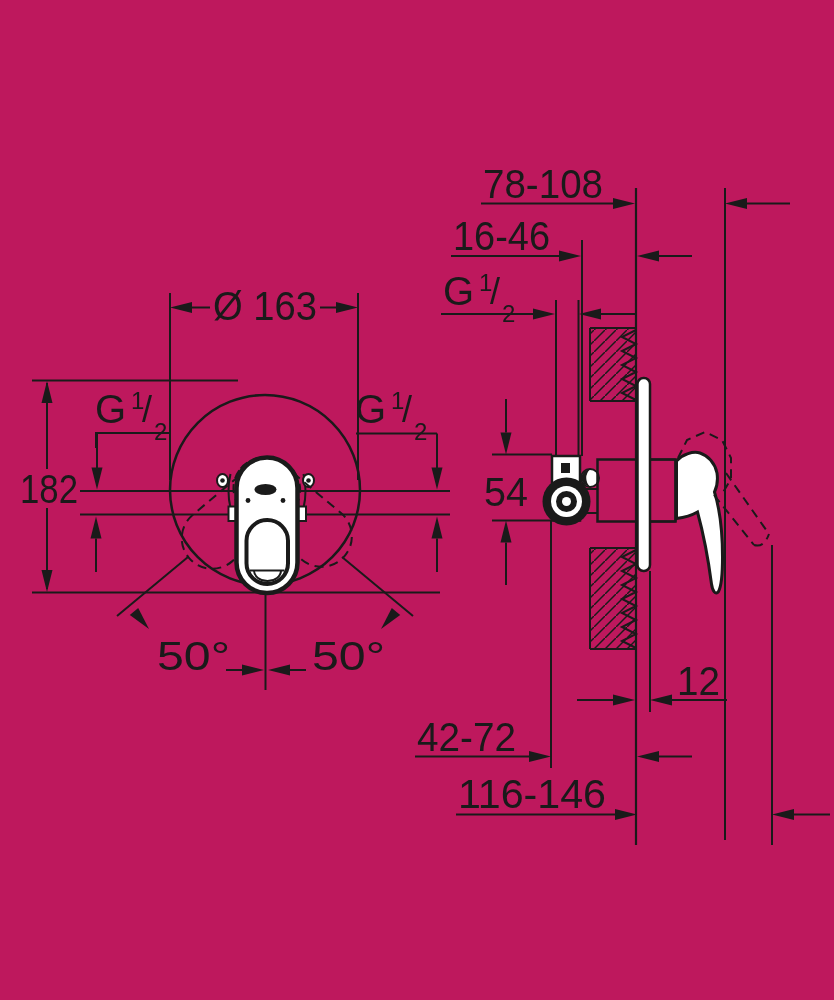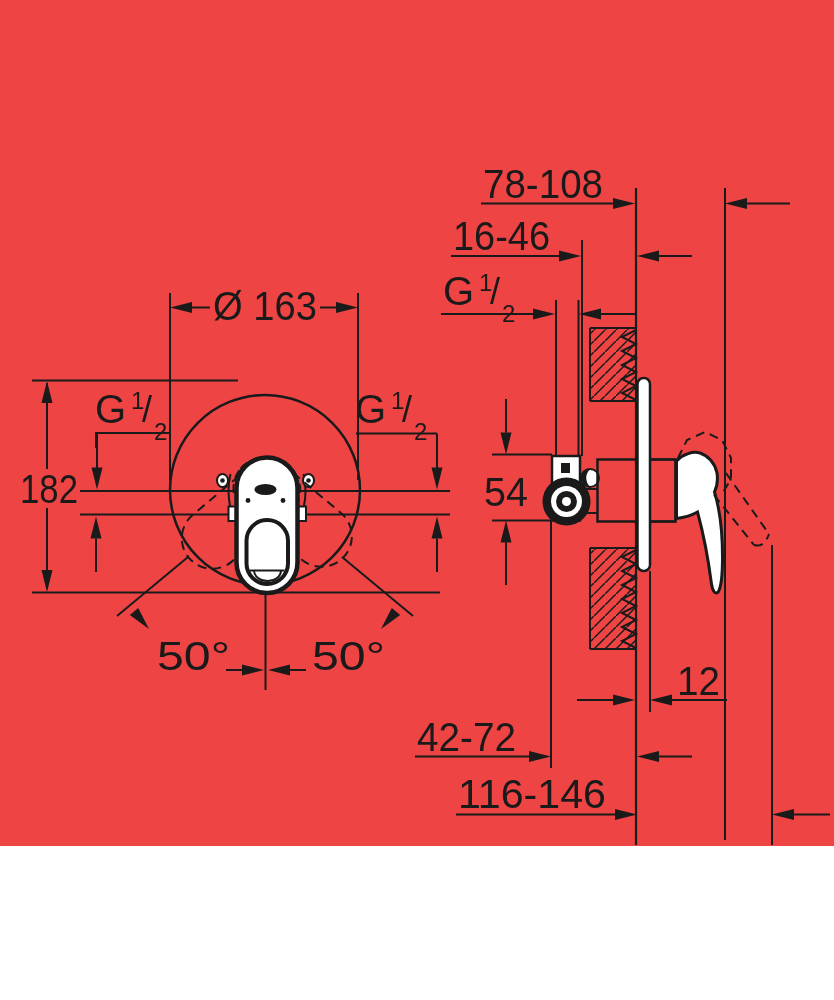--- a/index.html
+++ b/index.html
@@ -1,16 +1,16 @@
 <!DOCTYPE html>
 <html><head>
 <meta charset="utf-8">
 <style>
   html,body{margin:0;padding:0;background:#ffffff;}
-  .page{position:relative;width:834px;height:846px;background:#ef4444;overflow:hidden;}
+  .page{position:relative;width:834px;height:1000px;background:#be185d;overflow:hidden;}
   svg{display:block;}
   text{font-family:"Liberation Sans","DejaVu Sans",sans-serif;fill:#1a1a1a;}
   .ln{stroke:#1a1a1a;stroke-width:2.2;fill:none;}
   .thin{stroke:#1a1a1a;stroke-width:2;fill:none;}
   .whitefill{fill:#ffffff;}
   .arrow{fill:#1a1a1a;stroke:none;}
   .dash{stroke:#1a1a1a;stroke-width:2;fill:none;stroke-dasharray:9 6;}
 </style>
 </head>
 <body>

